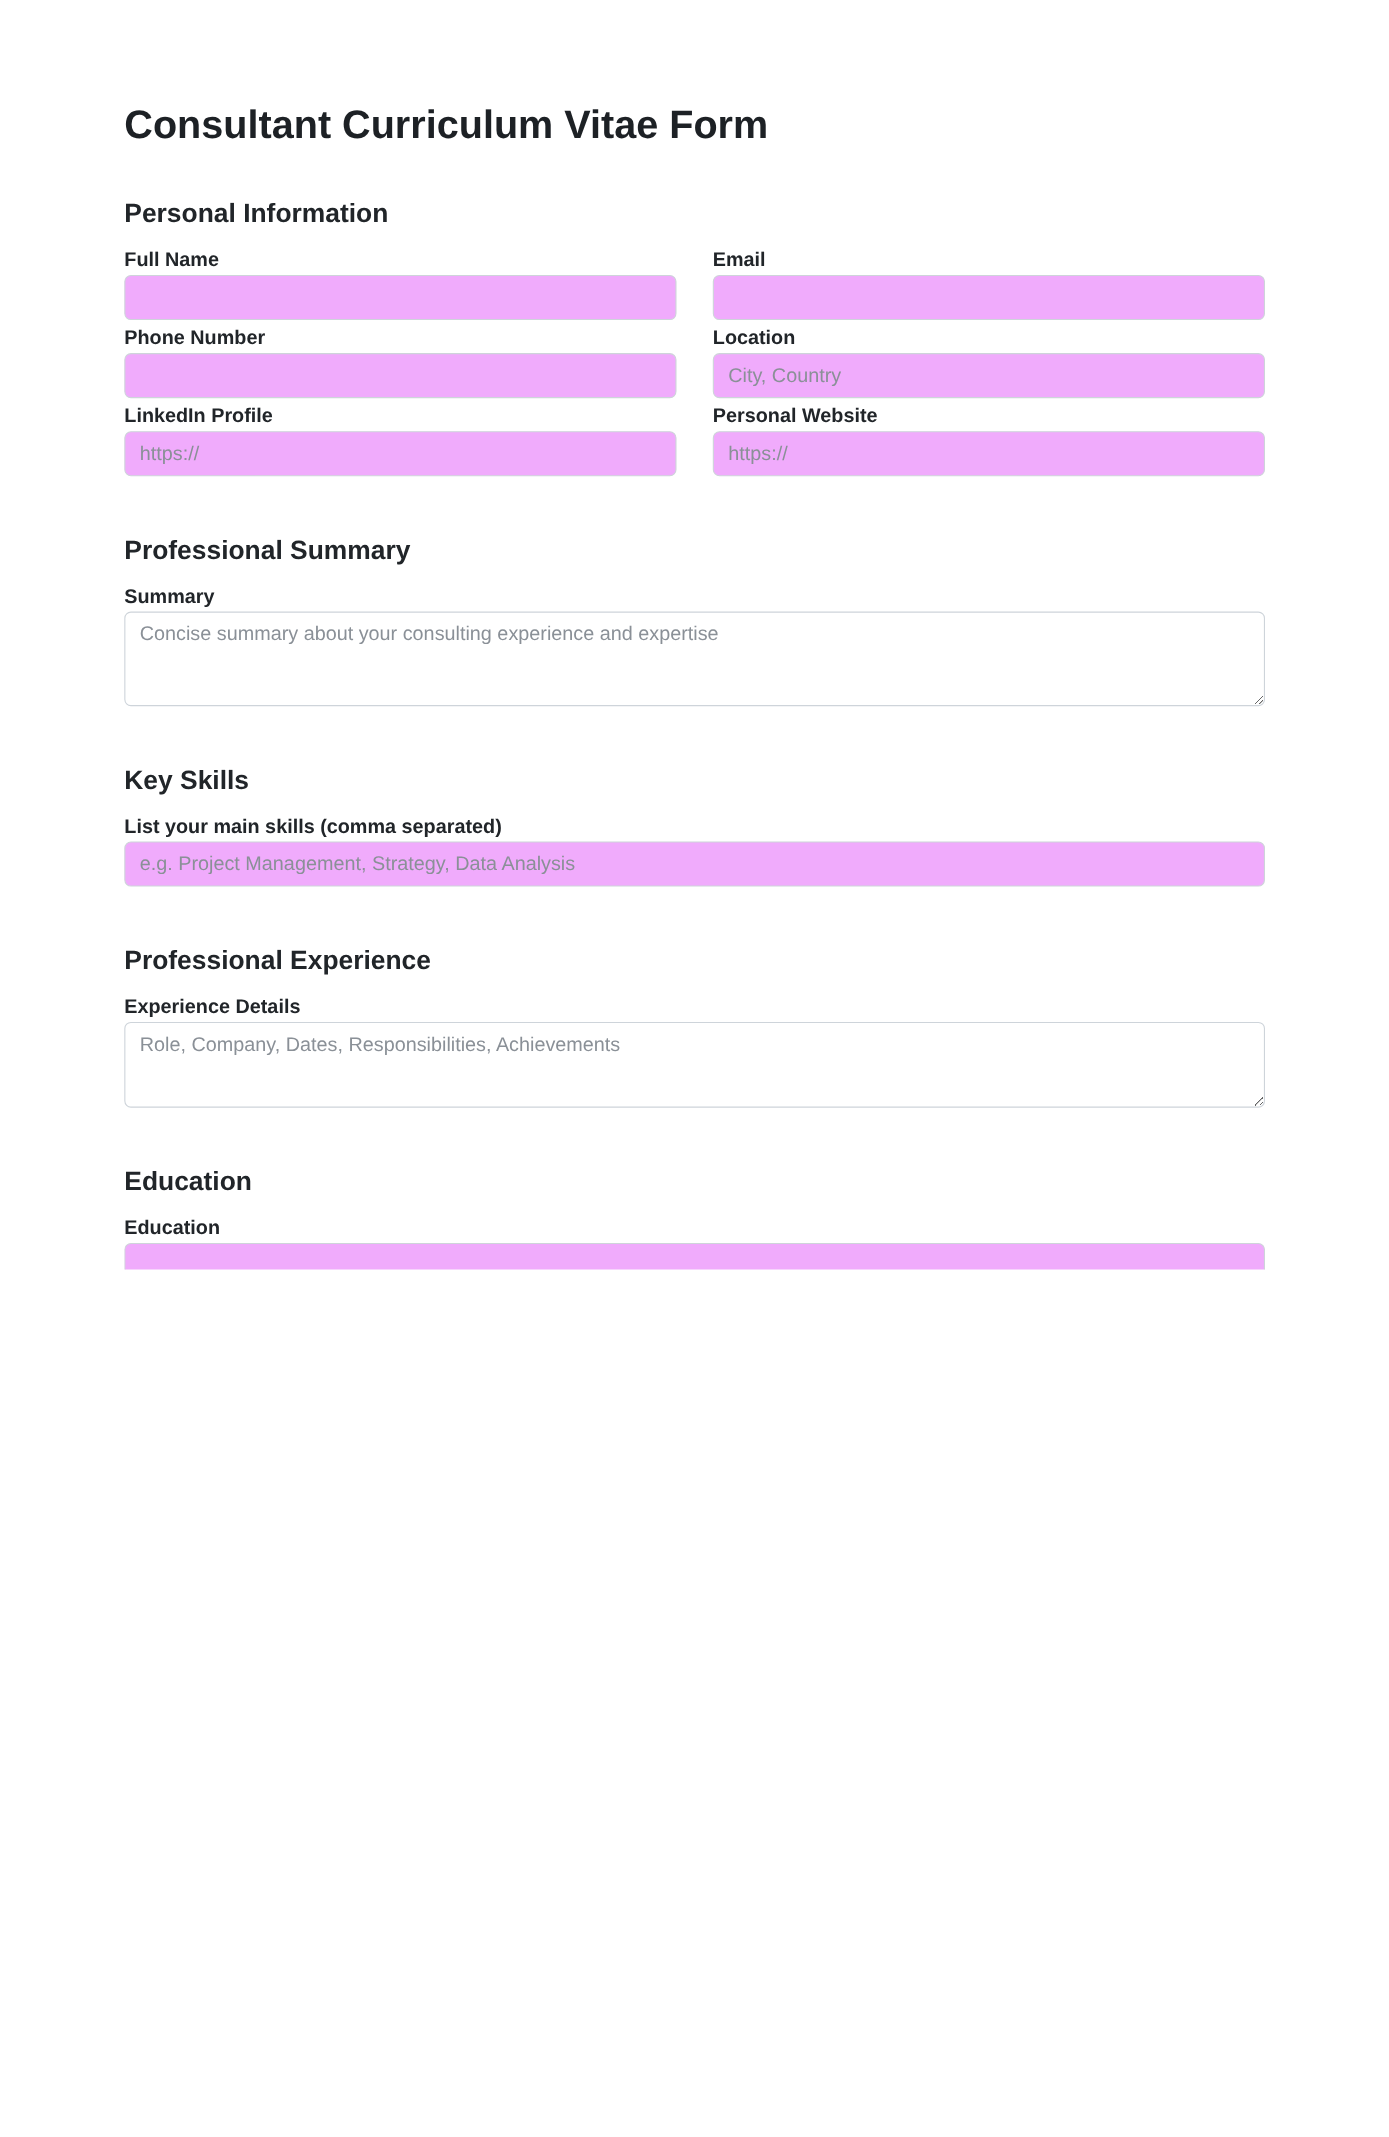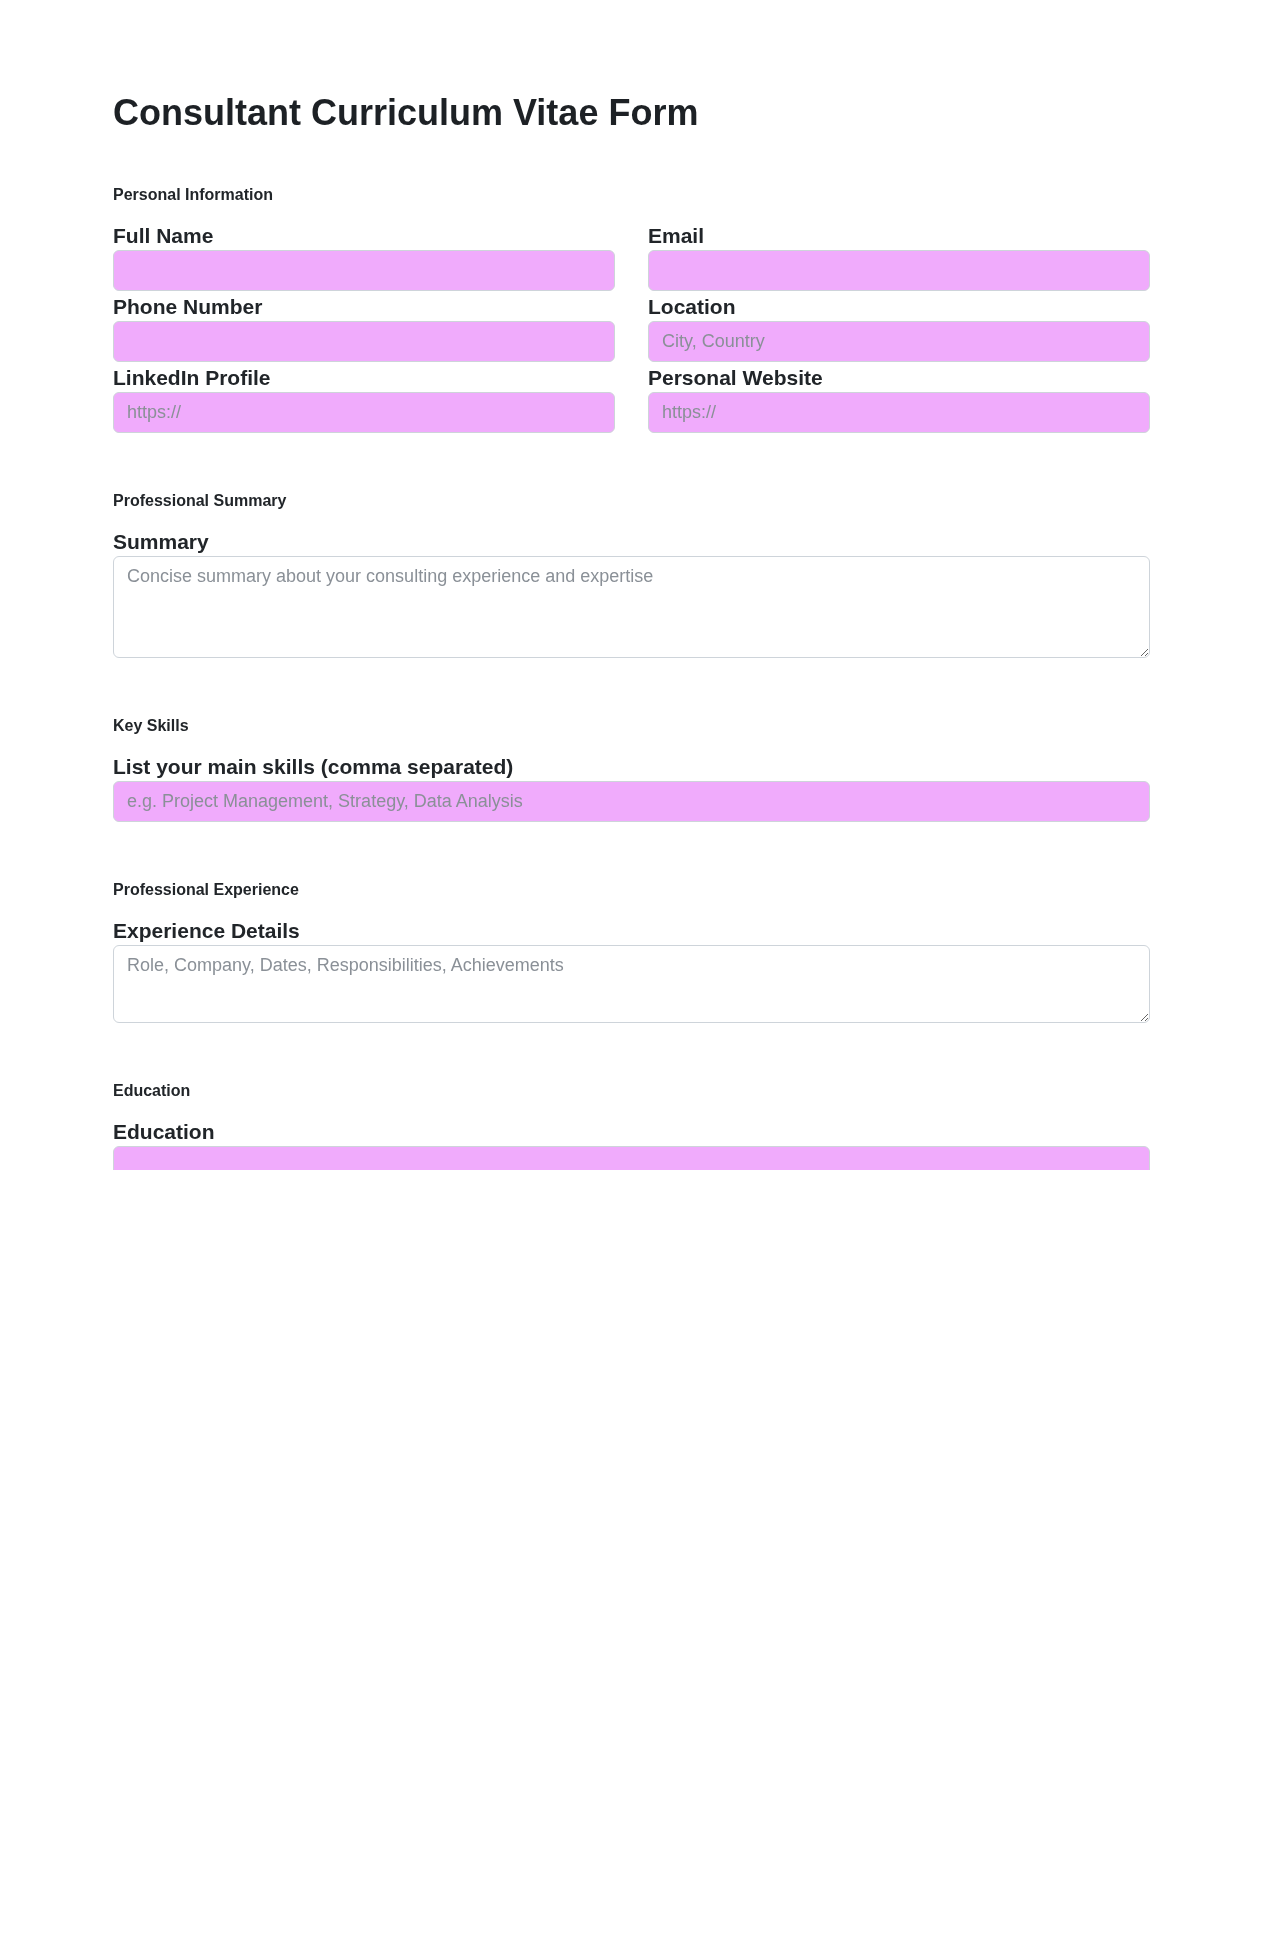--- a/index.html
+++ b/index.html
@@ -19,35 +19,35 @@
   .page-title {
     font-size: 36px;
     font-weight: 700;
     line-height: 1.2;
     margin: 0 0 49px 0;
     color: #1d2125;
   }
   .section { margin-top: 56px; }
   .section:first-of-type { margin-top: 0; }
   .section-heading {
-    font-size: 16px;
+    font-size: 24px;
     font-weight: 700;
     line-height: 24px;
     margin: 0 0 19px 0;
     color: #212529;
   }
   .grid-2col {
     display: grid;
     grid-template-columns: 1fr 1fr;
     column-gap: 33px;
     row-gap: 6px;
   }
   .field-label {
     display: block;
-    font-size: 21px;
+    font-size: 18px;
     font-weight: 700;
     line-height: 20px;
     margin: 0 0 4px 0;
     color: #212529;
   }
   .text-input {
     display: block;
     width: 100%;
     height: 41px;
     border: 1px solid #ced4da;
@@ -65,21 +65,21 @@
     border: 1px solid #ced4da;
     border-radius: 6px;
     padding: 9px 13px;
     font-family: inherit;
     font-size: 18px;
     color: #212529;
     background: #ffffff;
     outline: none;
     resize: both;
   }
-  .ta-summary { height: 102px; }
+  .ta-summary { height: 86px; }
   .ta-experience { height: 78px; }
   ::placeholder { color: #8a9097; opacity: 1; }
   .hint {
     font-size: 18px;
     line-height: 22px;
     color: #8a9097;
     margin-top: 8px;
   }
   .clip-wrapper {
     height: 24px;

